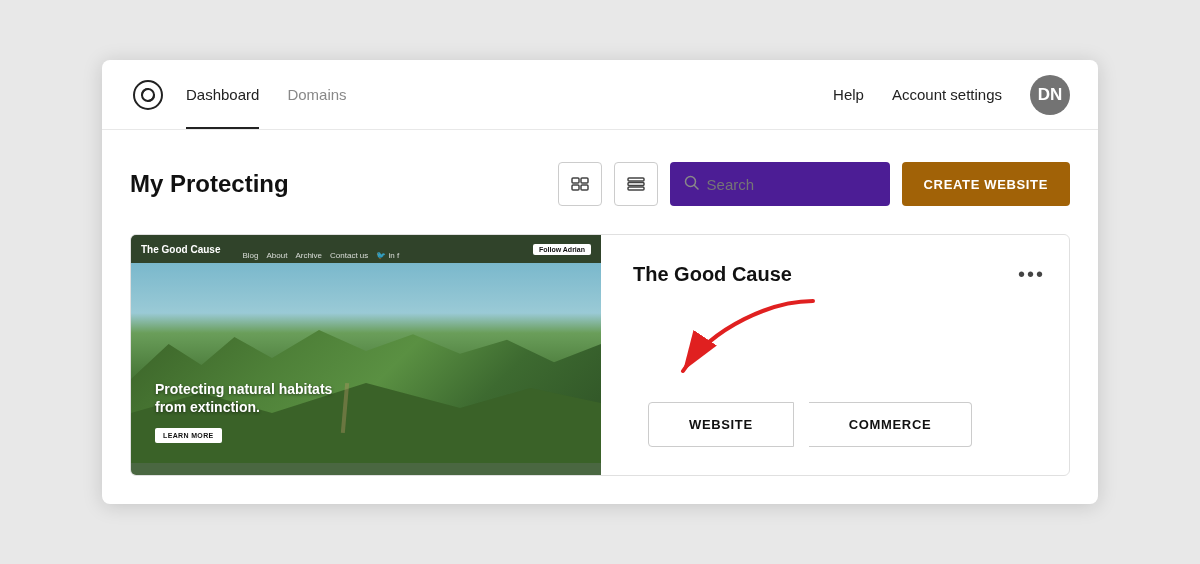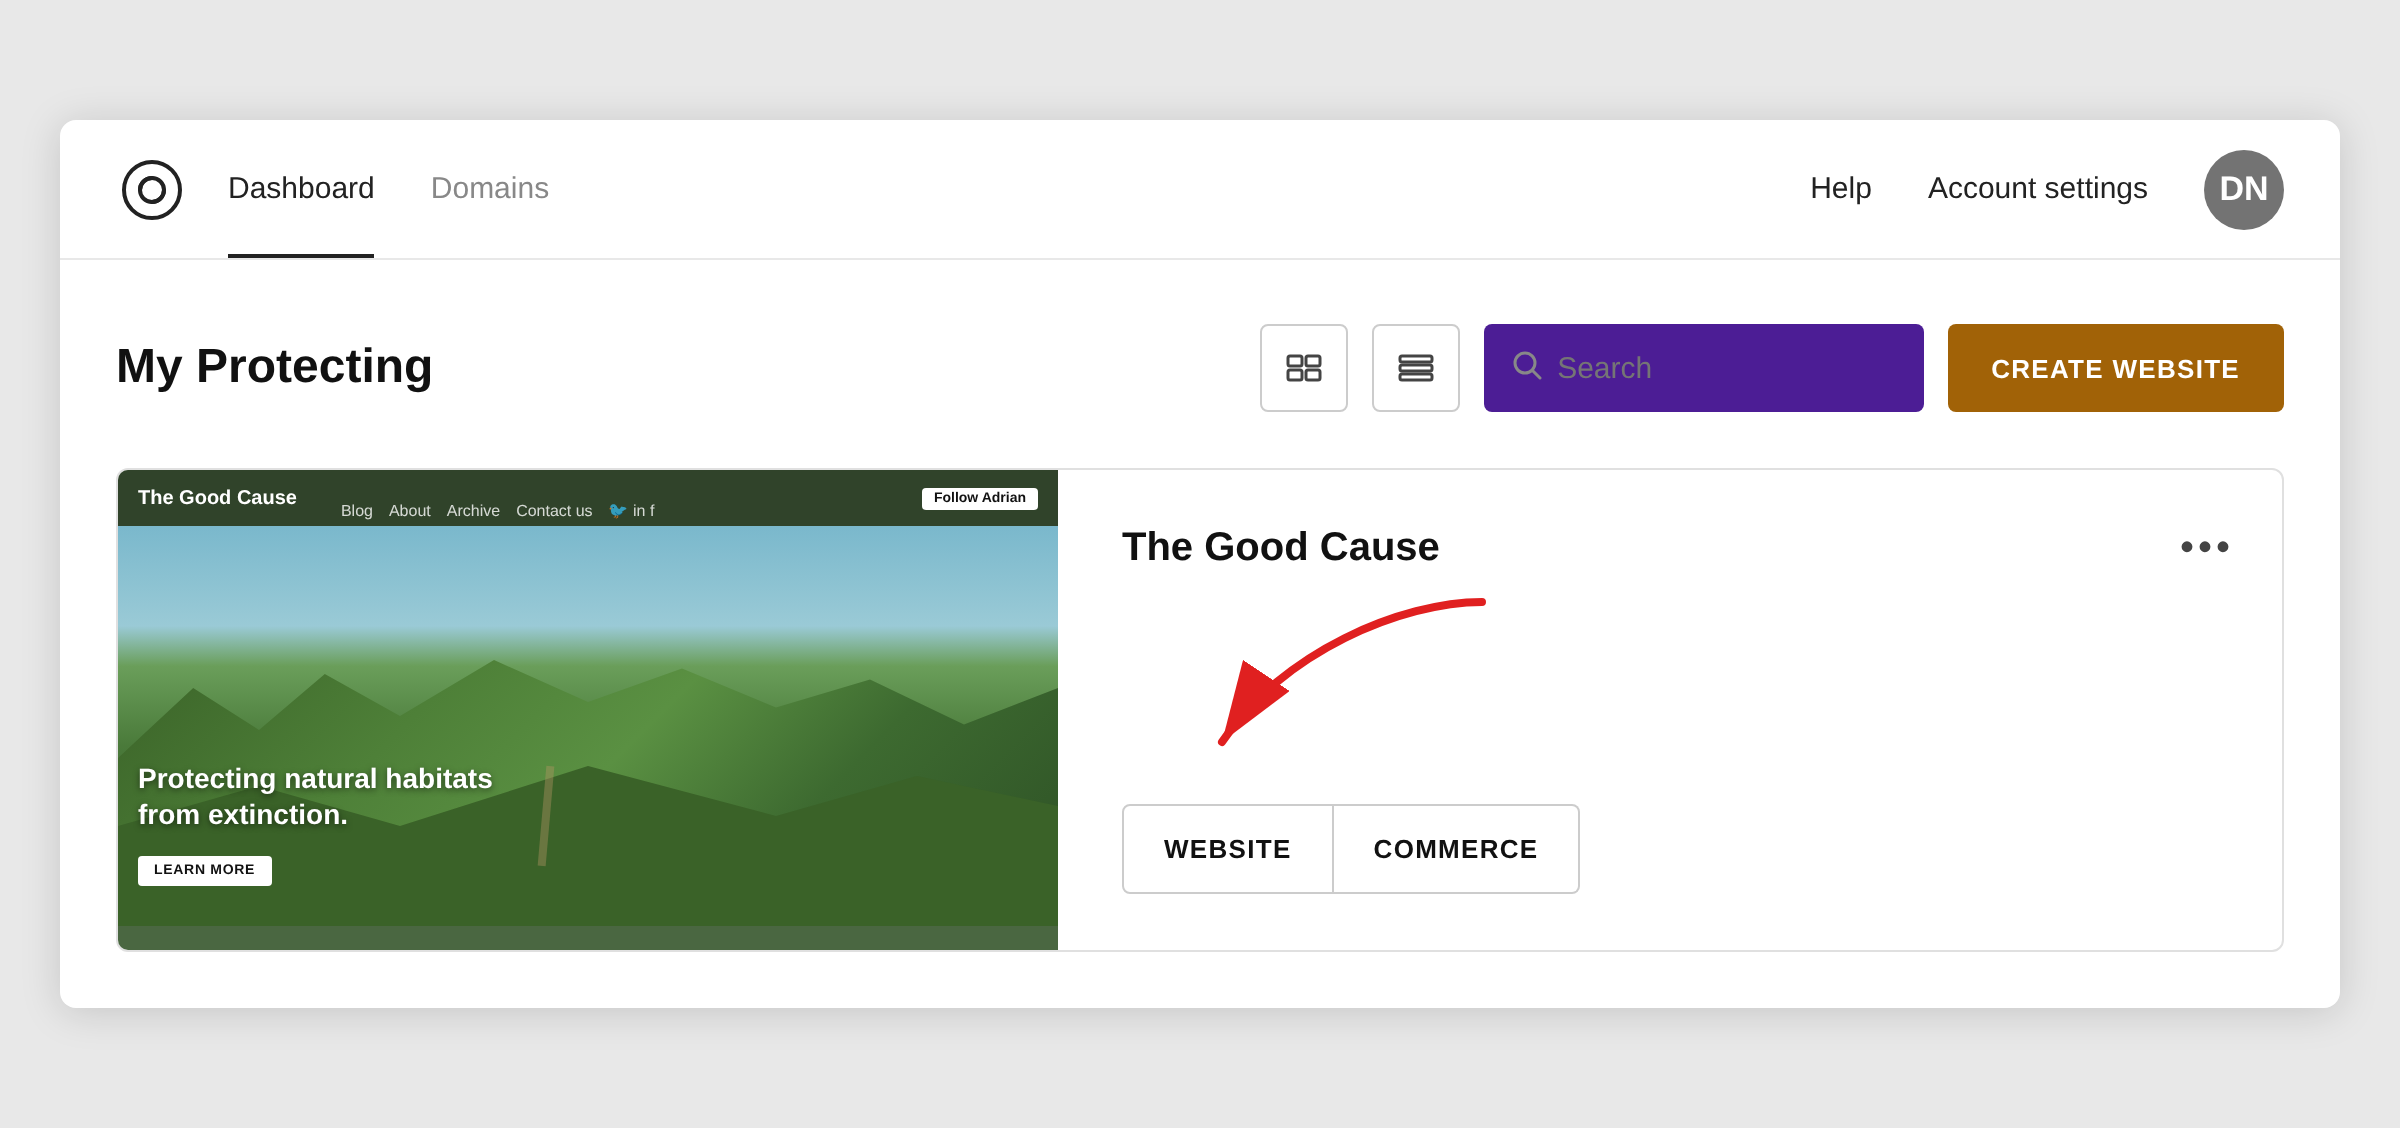--- a/index.html
+++ b/index.html
@@ -9,21 +9,21 @@
       display: flex;
       justify-content: center;
       align-items: center;
       min-height: 100vh;
       padding: 20px;
     }
     .window {
       background: #fff;
       border-radius: 8px;
       box-shadow: 0 2px 20px rgba(0,0,0,0.15);
-      width: 1140px;
+      width: 996px;
       overflow: hidden;
     }
     
     .nav {
       display: flex;
       align-items: center;
       padding: 0 28px;
       height: 70px;
       border-bottom: 1px solid #e8e8e8;
       position: relative;
@@ -182,21 +182,21 @@
       background: #fff;
       color: #111;
       font-size: 7px;
       padding: 2px 6px;
       border-radius: 2px;
       font-weight: 600;
     }
     .preview-hero {
       position: absolute;
       bottom: 20px;
-      left: 10px;
+      left: 24px;
       z-index: 3;
     }
     .preview-hero-title {
       color: #fff;
       font-size: 14px;
       font-weight: 700;
       line-height: 1.3;
       text-shadow: 0 1px 3px rgba(0,0,0,0.5);
       max-width: 200px;
       margin-bottom: 8px;
@@ -271,23 +271,24 @@
       display: flex;
       gap: 0;
       margin-top: 8px;
     }
     .action-btn {
       border: 1.5px solid #ccc;
       background: #fff;
       font-size: 13px;
       font-weight: 700;
       letter-spacing: 0.05em;
-      padding: 14px 20px;
+      padding: 14px 40px;
       cursor: pointer;
       color: #111;
+      margin-left: 15px;
     }
     .action-btn:first-child { border-radius: 4px 0 0 4px; }
     .action-btn:last-child { border-radius: 0 4px 4px 0; border-left: none; }
   </style>
 </head>
 <body>
 
 <div class="window">
 
   <nav class="nav">

